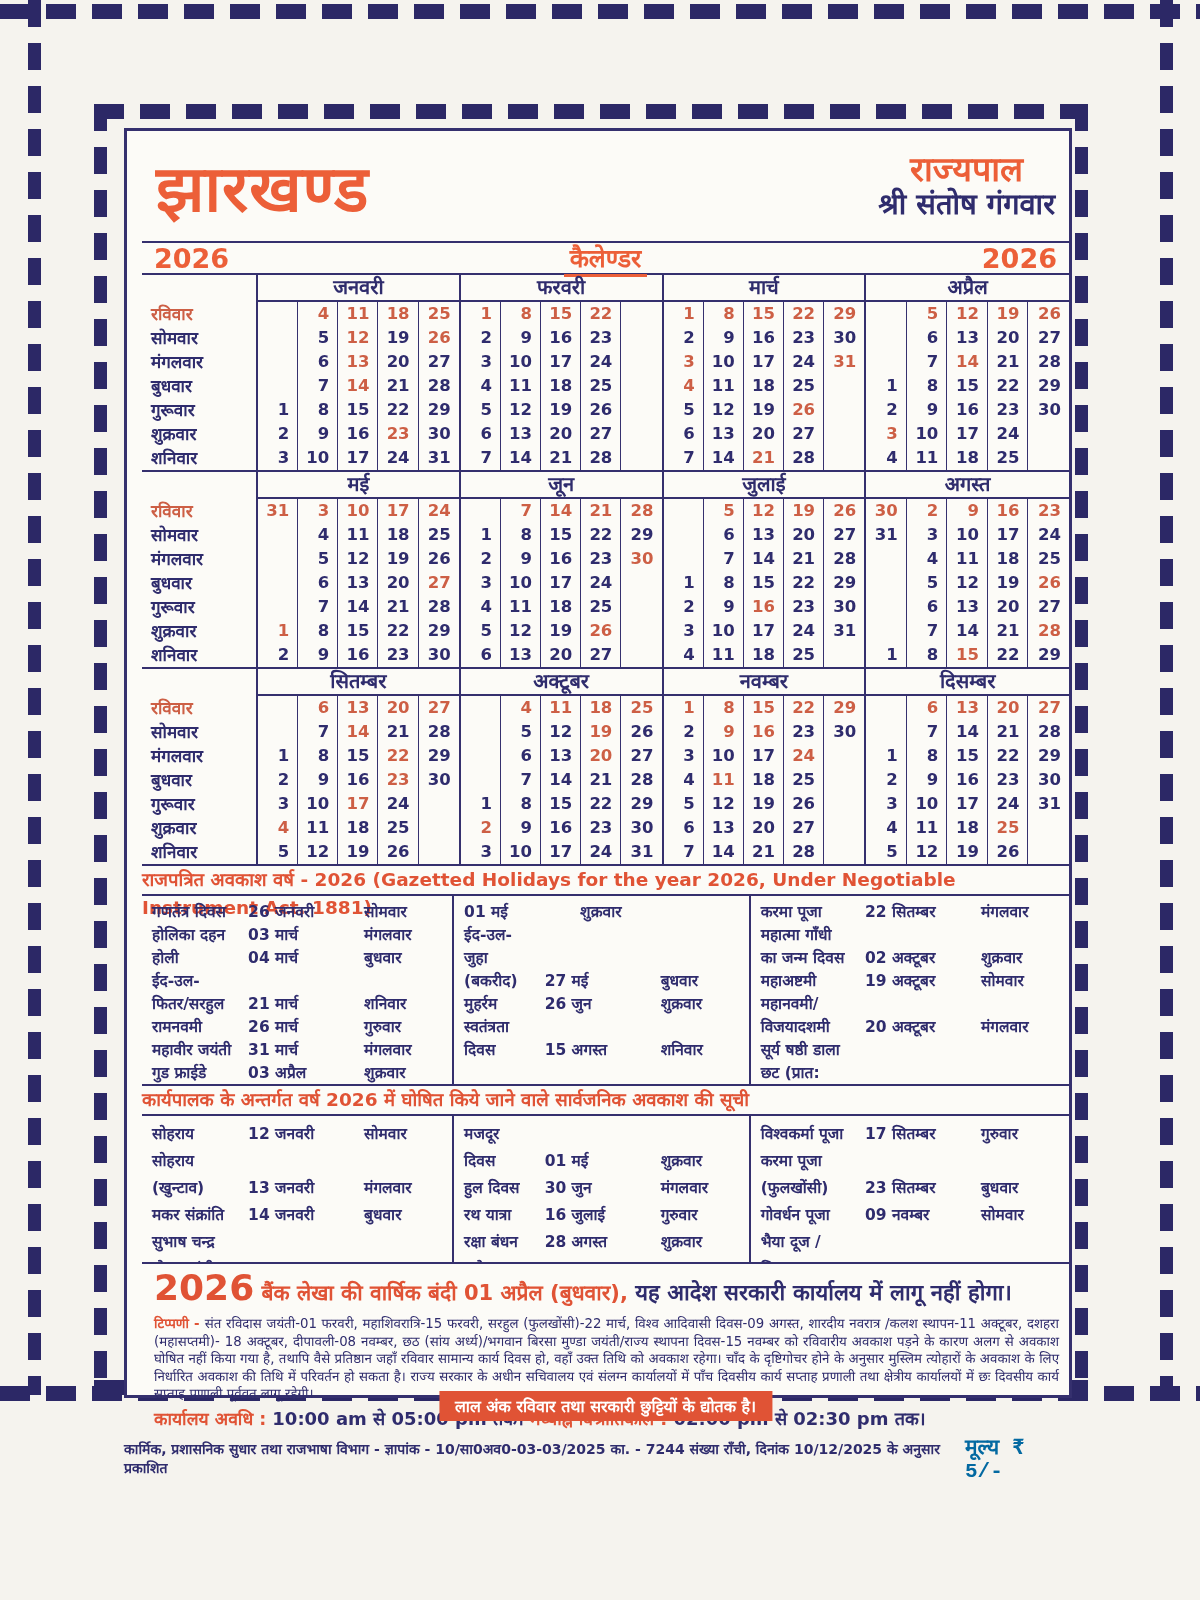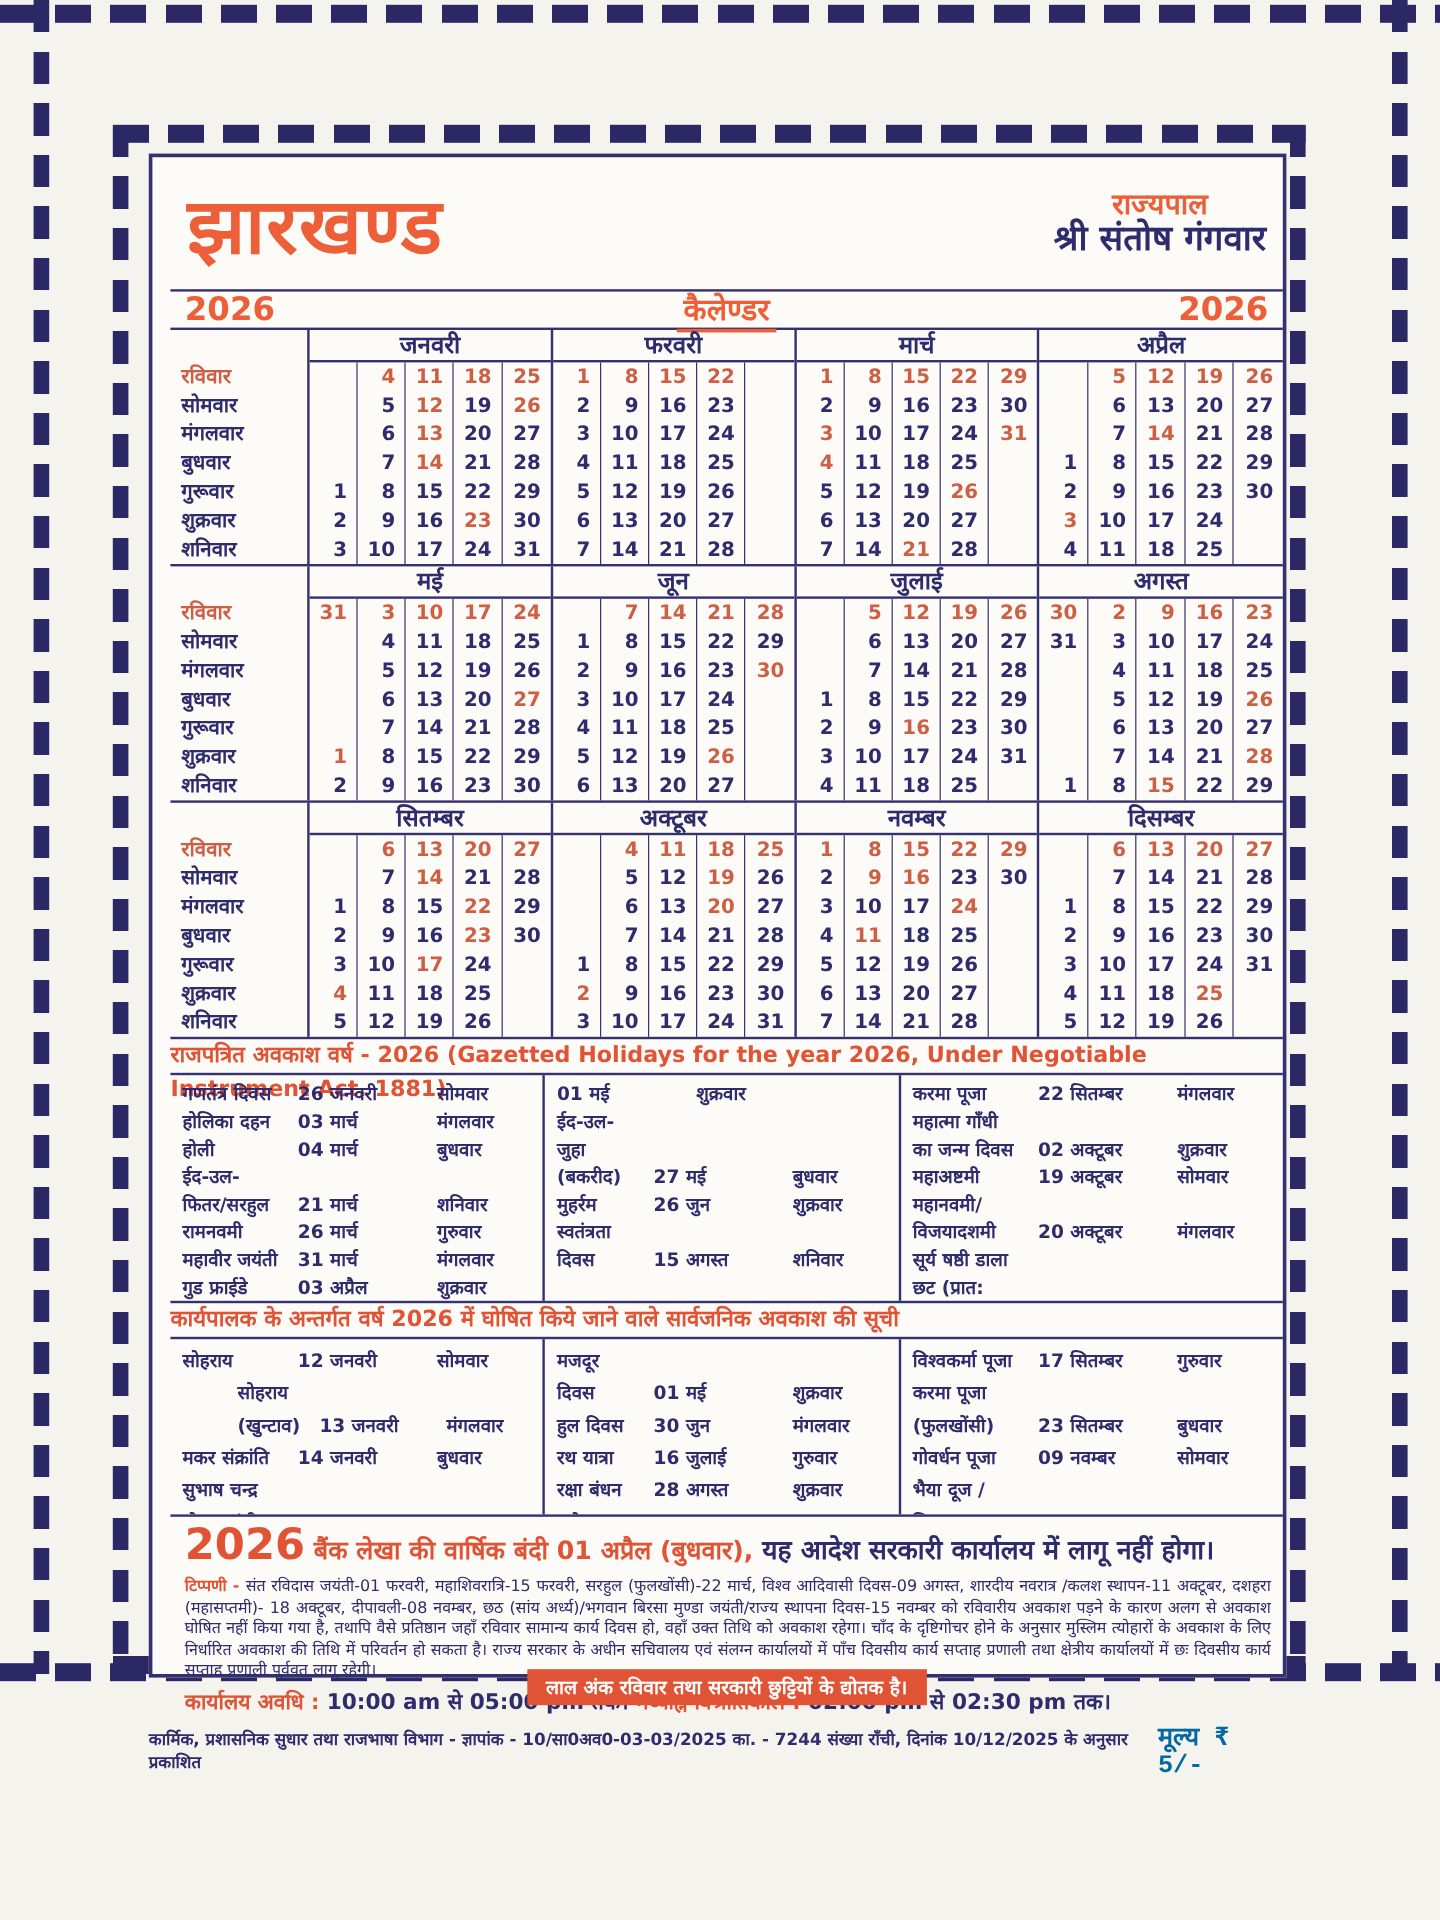--- a/index.html
+++ b/index.html
@@ -18,21 +18,21 @@
   .m-left{left:94px;top:104px;height:1290px;}
   .m-right{left:1075px;top:104px;height:1290px;}
 
   .content{position:absolute;left:124px;top:128px;width:948px;height:1270px;
            background:#fcfbf7;border:3px solid #35306e;box-sizing:border-box;padding-left:15px;}
 
   
   .hdr{height:110px;display:flex;align-items:center;justify-content:space-between;padding:0 14px;box-sizing:border-box;}
   .hdr-big{font-size:64px;font-weight:bold;color:#ec5f38;letter-spacing:1px;}
   .hdr-mid{text-align:center;line-height:1.1;}
-  .hdr-mid .t1{font-size:24px;font-weight:bold;color:#ec5f38;}
+  .hdr-mid .t1{font-size:34px;font-weight:bold;color:#ec5f38;}
   .hdr-mid .t2{font-size:29px;font-weight:bold;color:#2f2c6d;}
   .yearband{height:34px;border-top:2px solid #35306e;border-bottom:2px solid #35306e;
             display:flex;align-items:center;justify-content:space-between;padding:0 12px;box-sizing:border-box;}
   .yearband .yr{font-size:27px;font-weight:bold;color:#ec5f38;}
   .yearband .cal{font-size:25px;font-weight:bold;color:#ec5f38;border-bottom:3px solid #ec5f38;padding:0 6px;}
 
   
   .band{display:grid;grid-template-columns:116px 1fr 1fr 1fr 1fr;border-bottom:2px solid #35306e;}
   .daycol{border-right:2px solid #35306e;display:flex;flex-direction:column;}
   .daycol .spacer{height:27px;}
@@ -837,21 +837,21 @@
 
   <div class="sec-hdr">कार्यपालक के अन्तर्गत वर्ष 2026 में घोषित किये जाने वाले सार्वजनिक अवकाश की सूची</div>
   <div class="hlist exec" id="execlist">
       <div class="hcol">
         <div class="hrow">
           <div class="hname" style="display: inline-block;">सोहराय</div>
           <div class="hdate">12 जनवरी</div>
           <div class="hday">सोमवार</div>
         </div>
         <div class="hrow">
-          <div class="hname" style="display: inline-block; margin-left: 46px;">सोहराय (खुन्टाव)</div>
+          <div class="hname" style="display: inline-block;">सोहराय (खुन्टाव)</div>
           <div class="hdate">13 जनवरी</div>
           <div class="hday">मंगलवार</div>
         </div>
         <div class="hrow">
           <div class="hname" style="display: inline-block;">मकर संक्रांति</div>
           <div class="hdate">14 जनवरी</div>
           <div class="hday">बुधवार</div>
         </div>
         <div class="hrow">
           <div class="hname" style="display: inline-block;">सुभाष चन्द्र बोस जयंती / बसंत पंचमी</div>

